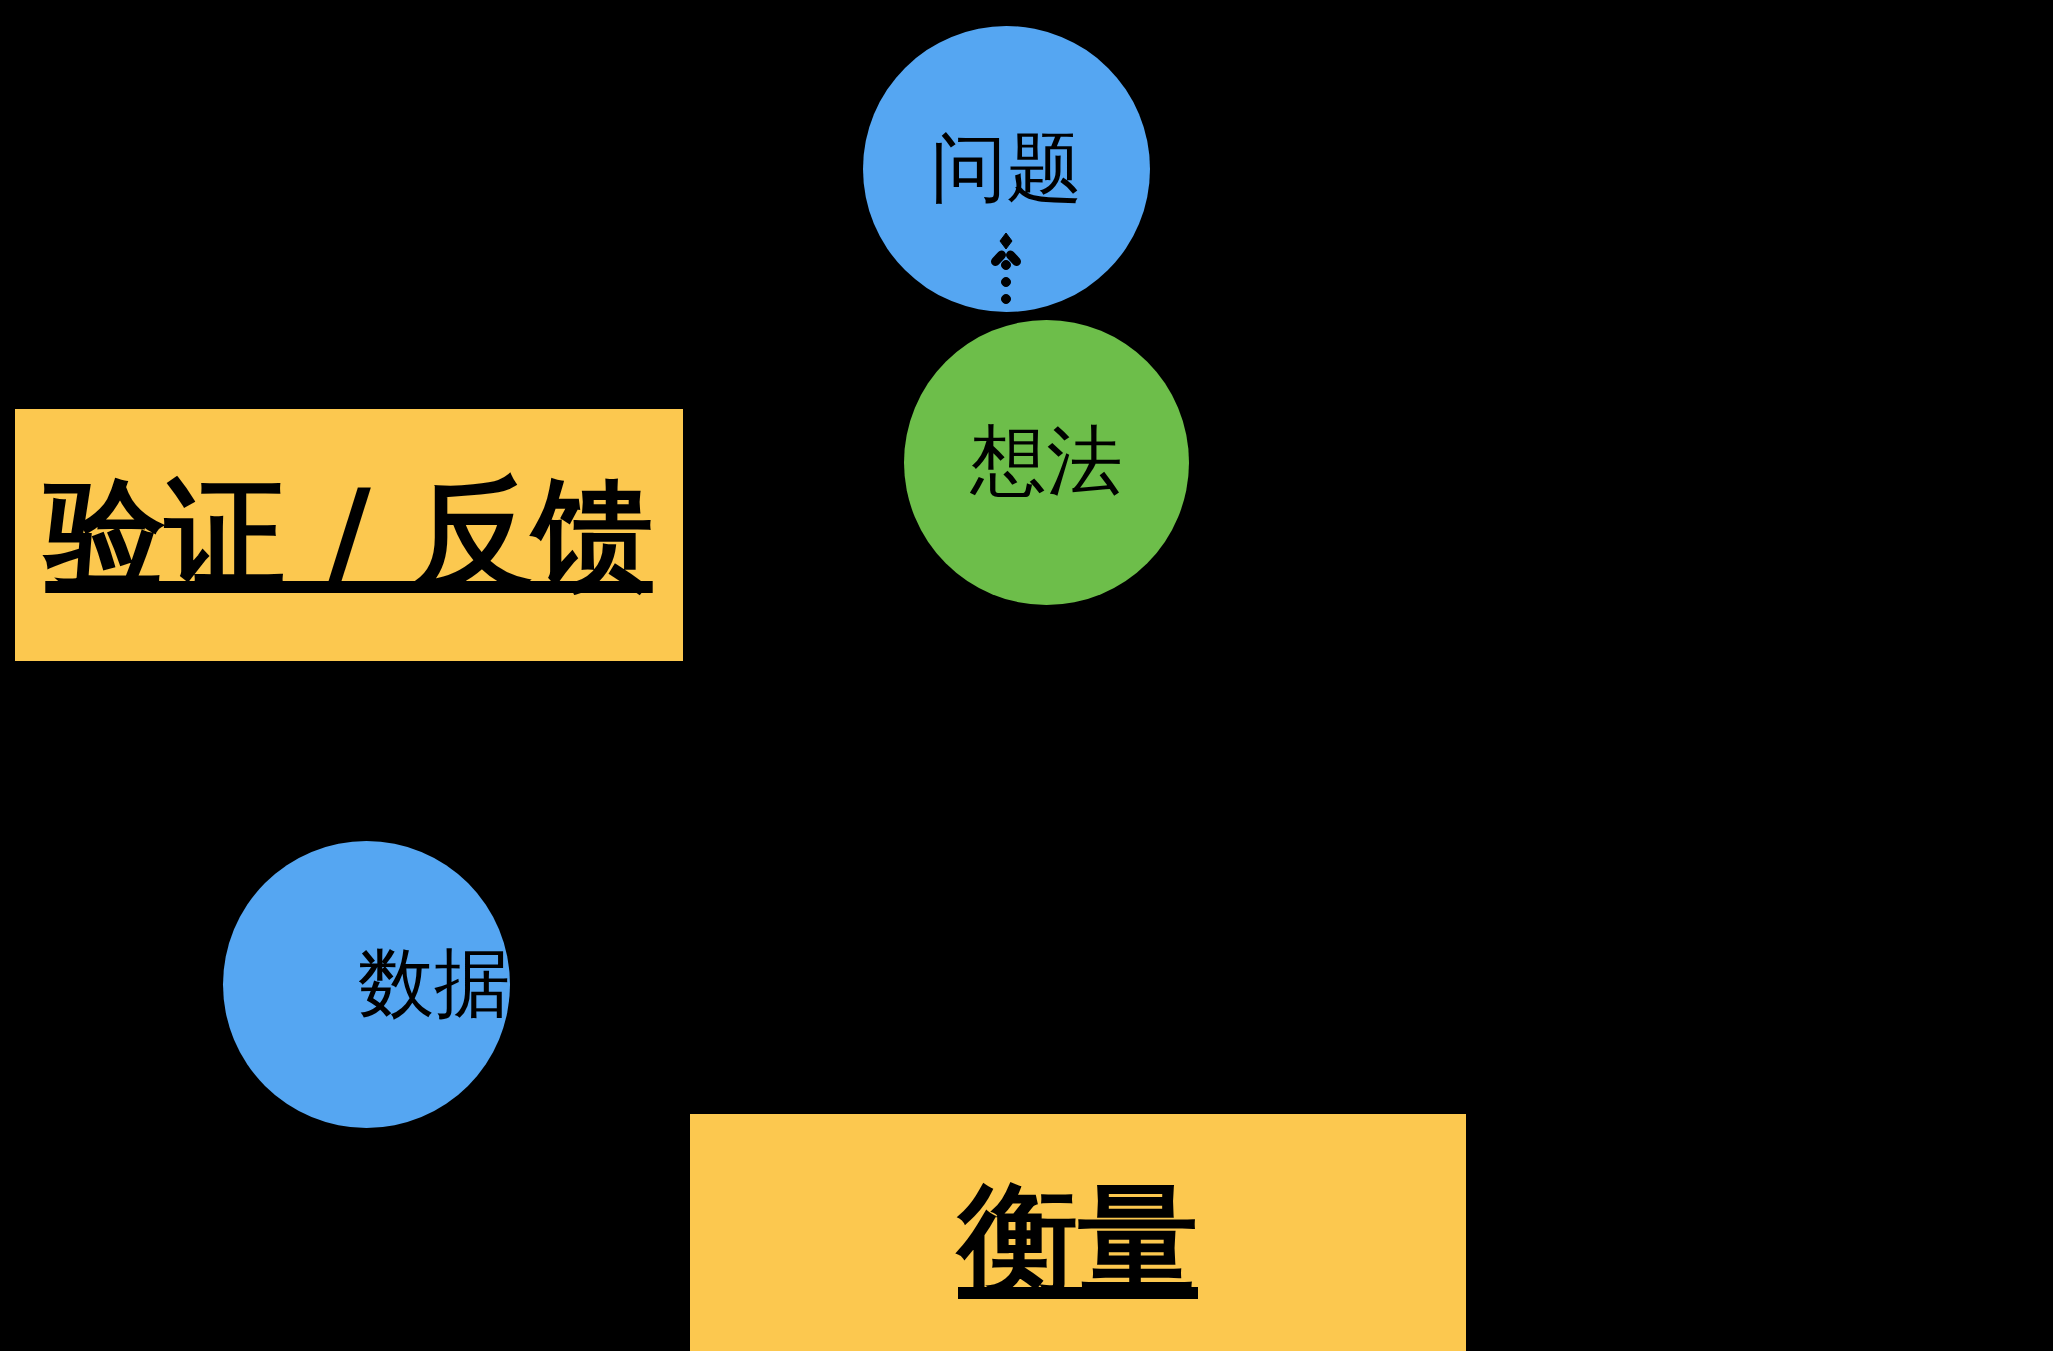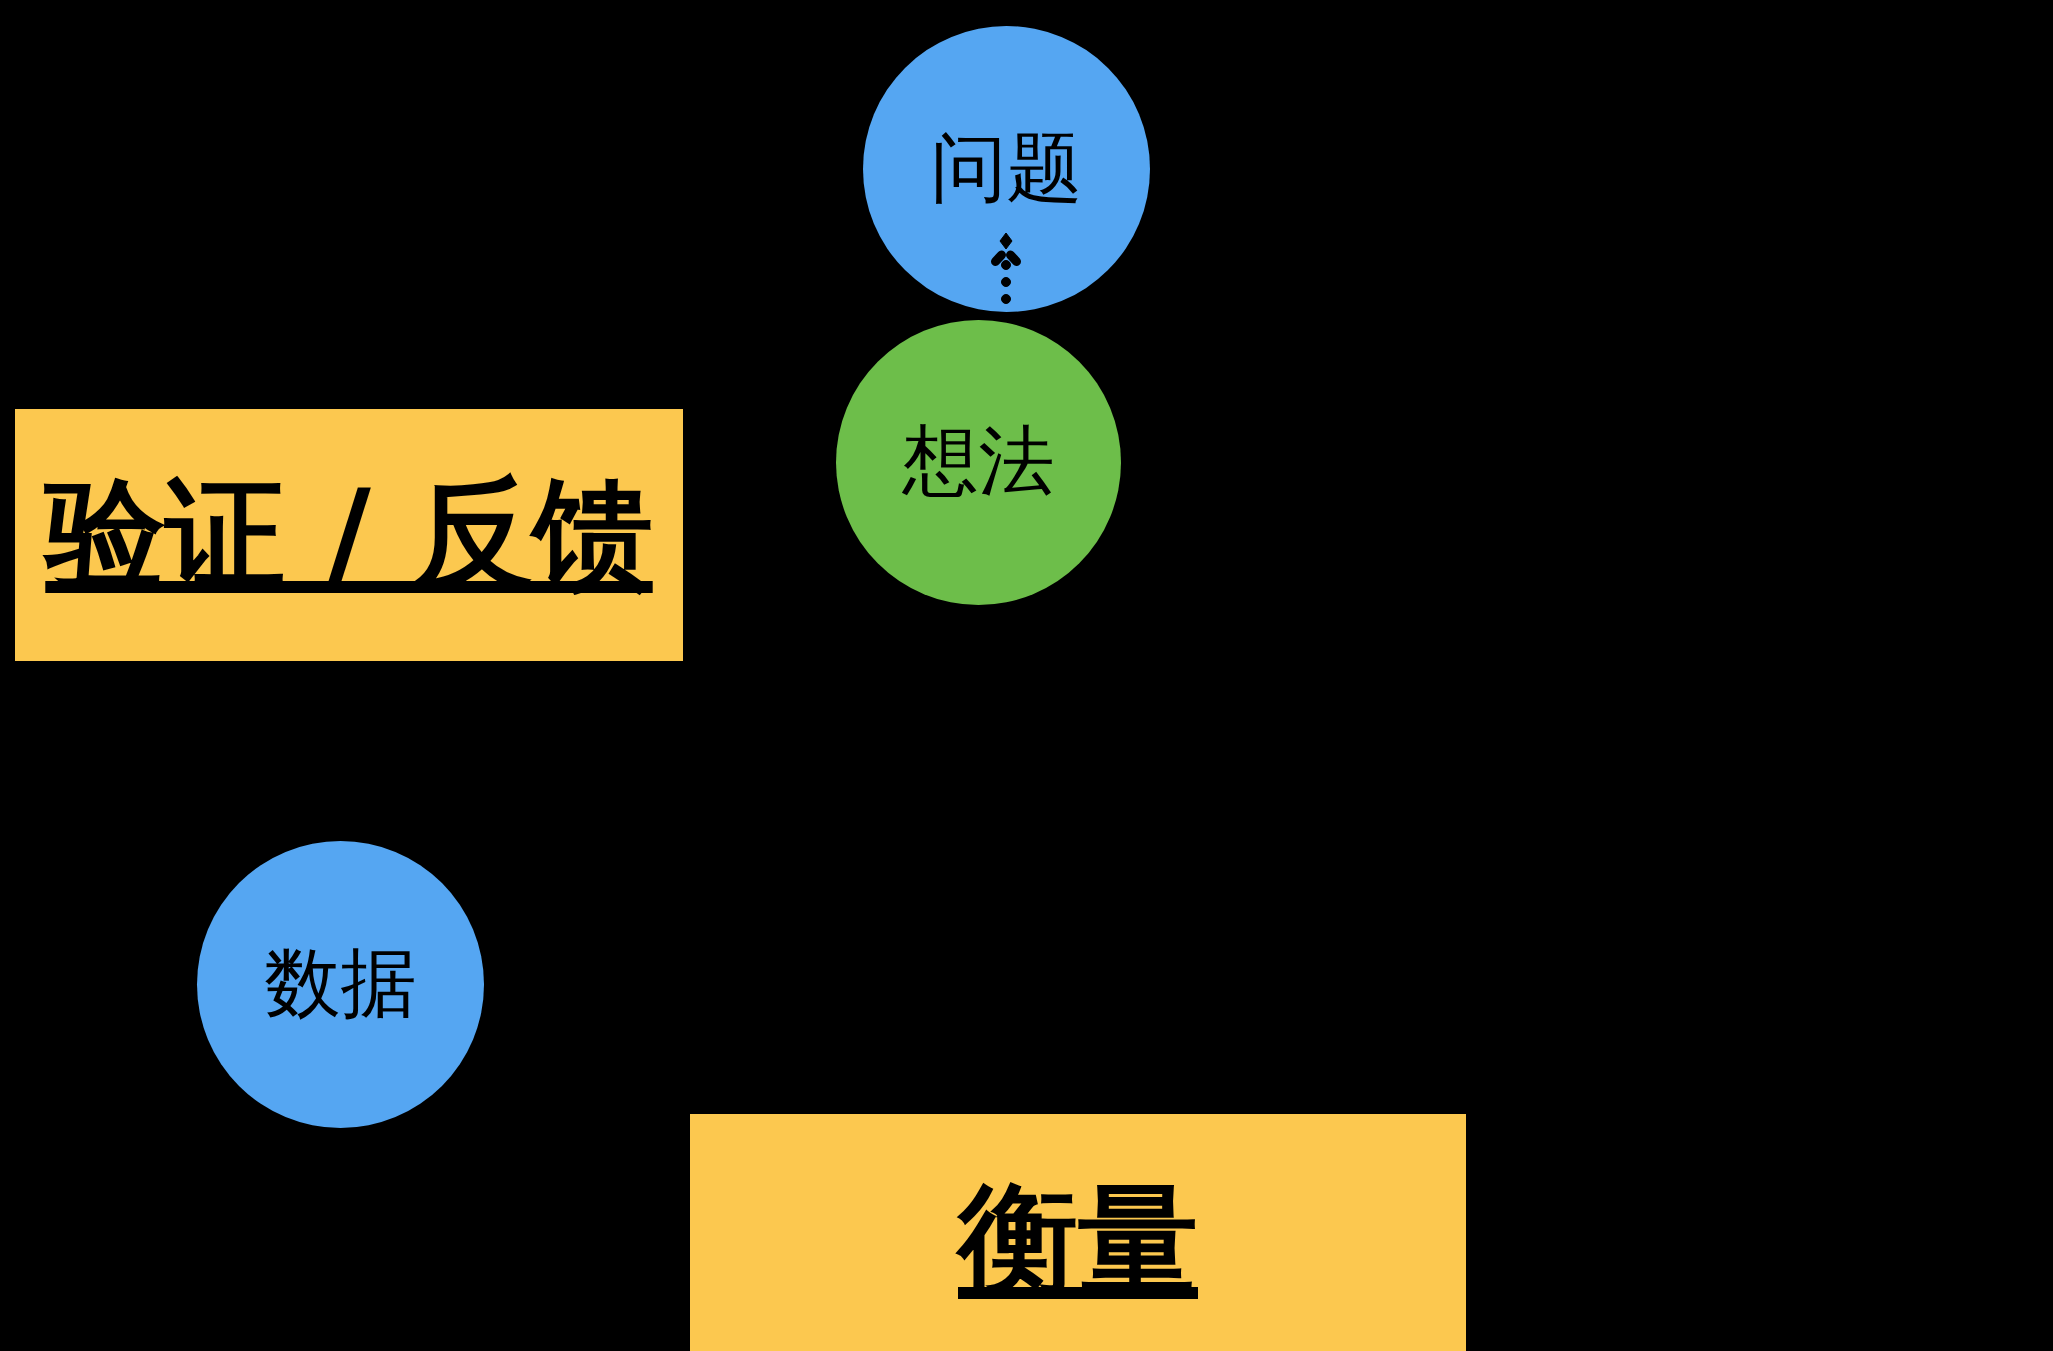--- a/index.html
+++ b/index.html
@@ -32,24 +32,24 @@
   .band {
     font-size: 120px;
     font-weight: 900;
   }
   .blue   { background: var(--node_blue,  #55A6F2); }
   .green  { background: var(--node_green, #6DBE4A); }
   .yellow { background: var(--band_yellow,#FCC84F); text-decoration: underline; }
 
   
   .n-problem  { left: 863px;  top: 0px;    width: 287px; height: 286px; }
-  .n-idea     { left: 836px;  top: 294px;  width: 285px; height: 285px; }
+  .n-idea     { left: 904px;  top: 294px;  width: 285px; height: 285px; }
   .n-validate { left: 15px;   top: 383px;  width: 668px; height: 252px; }
   .n-experiment{ left: 1386px; top: 383px; width: 667px; height: 252px; }
-  .n-data     { left: 197px;  top: 815px;  width: 287px; height: 287px; }
+  .n-data     { left: 223px;  top: 815px;  width: 287px; height: 287px; justify-content: flex-end; }
   .n-product  { left: 1503px; top: 815px;  width: 285px; height: 285px; }
   .n-measure  { left: 690px;  top: 1088px; width: 776px; height: 254px; }
 
   .arrow {
     position: absolute;
     left: 980px;
     top: 200px;
     width: 52px;
     height: 160px;
   }

